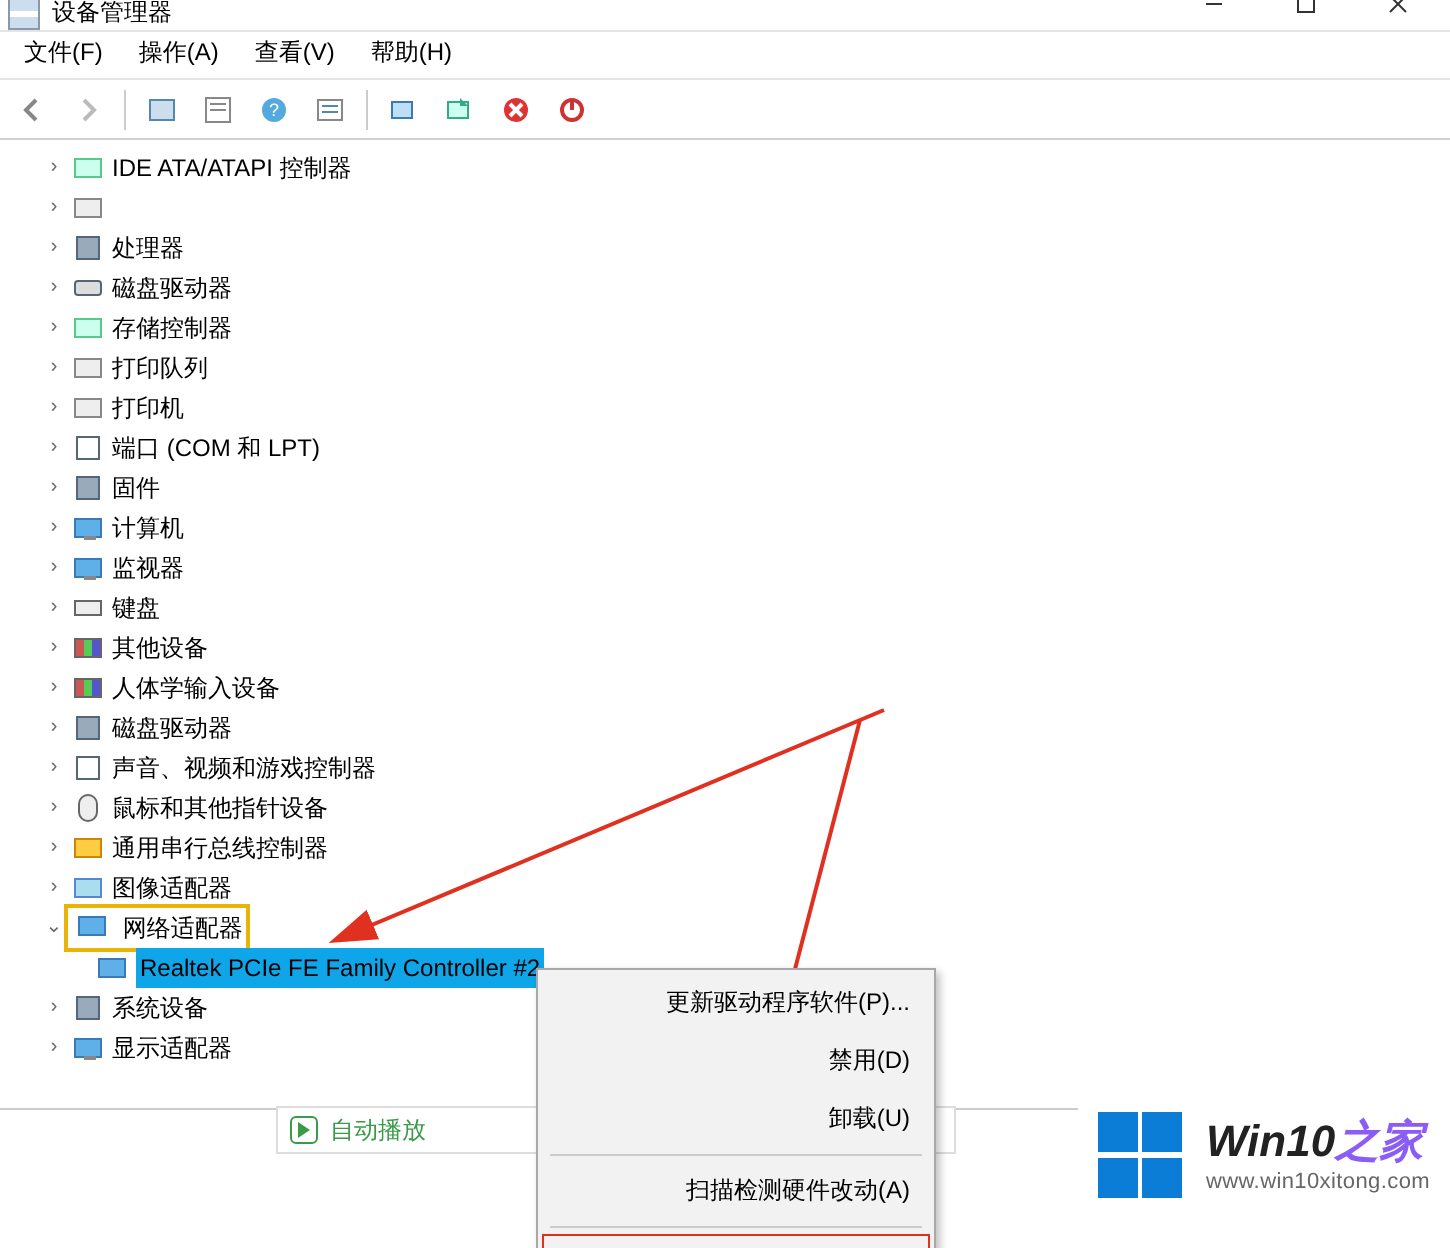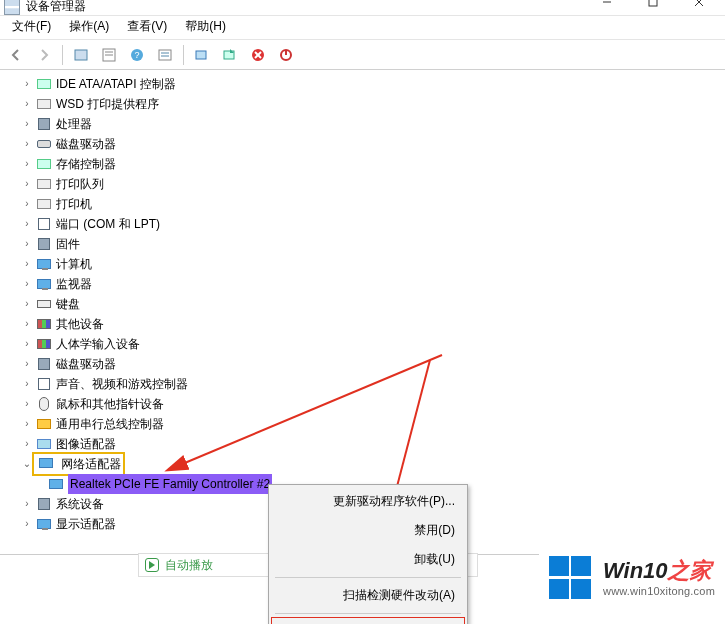--- a/index.html
+++ b/index.html
@@ -98,21 +98,21 @@
   .icon-usb { width: 14px; height: 10px; border: 1px solid #c80; background: #fc4; }
   .icon-img { width: 14px; height: 10px; border: 1px solid #58c; background: #ade; }
   .icon-net { width: 14px; height: 10px; border: 1px solid #3a7ab8; background: #5fb0e8; }
   .tree-label { white-space: nowrap; }
   .netbox {
     border: 2px solid #eab308;
     padding: 0 2px;
     margin-left: -2px;
   }
   .selected-item .tree-label {
-    background: #8b5cf6;
+    background: #0ea5e9;
     padding: 0 2px;
   }
   .context-menu {
     position: absolute;
     left: 268px;
     top: 484px;
     width: 200px;
     background: #f2f2f2;
     border: 1px solid #a8a8a8;
     box-shadow: 2px 2px 4px rgba(0,0,0,0.25);
@@ -277,21 +277,20 @@
         <span class="dev-icon">
           <span class="icon-ctrl"></span>
         </span>
         <span class="tree-label">IDE ATA/ATAPI 控制器</span>
       </div>
       <div class="tree-row indent1">
         <span class="expander">›</span>
         <span class="dev-icon">
           <span class="icon-print"></span>
         </span>
-        <span class="tree-label">WSD 打印提供程序</span>
       </div>
       <div class="tree-row indent1">
         <span class="expander">›</span>
         <span class="dev-icon">
           <span class="icon-chip"></span>
         </span>
         <span class="tree-label">处理器</span>
       </div>
       <div class="tree-row indent1">
         <span class="expander">›</span>
@@ -470,17 +469,17 @@
 
 <div class="watermark">
   <div class="wm-logo">
     <span class="wm-sq"></span>
       <span class="wm-sq"></span>
       <span class="wm-sq"></span>
       <span class="wm-sq"></span>
   </div>
   <div class="wm-text">
     <span class="wm-line1">
-      <span>Win10</span><span style="color:#ef4444">之家</span>
+      <span>Win10</span><span style="color:#8b5cf6">之家</span>
     </span>
     <span class="wm-sub">www.win10xitong.com</span>
   </div>
 </div>
 
 </body></html>

